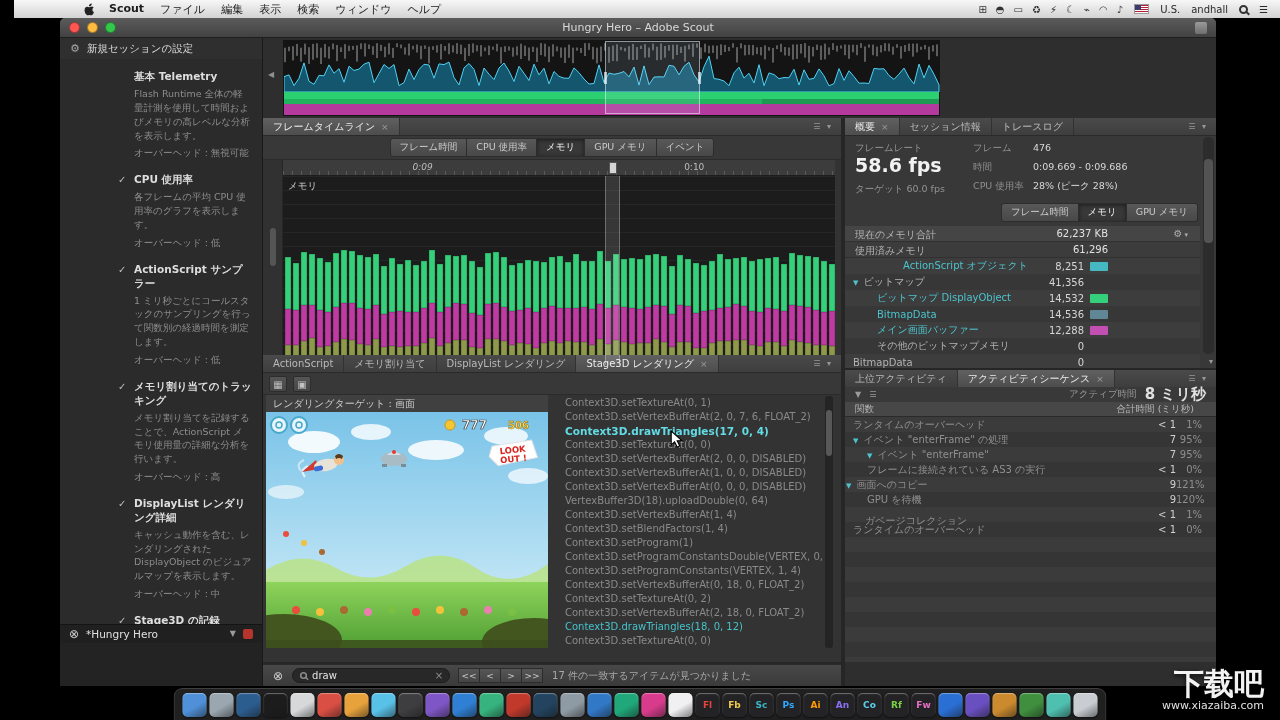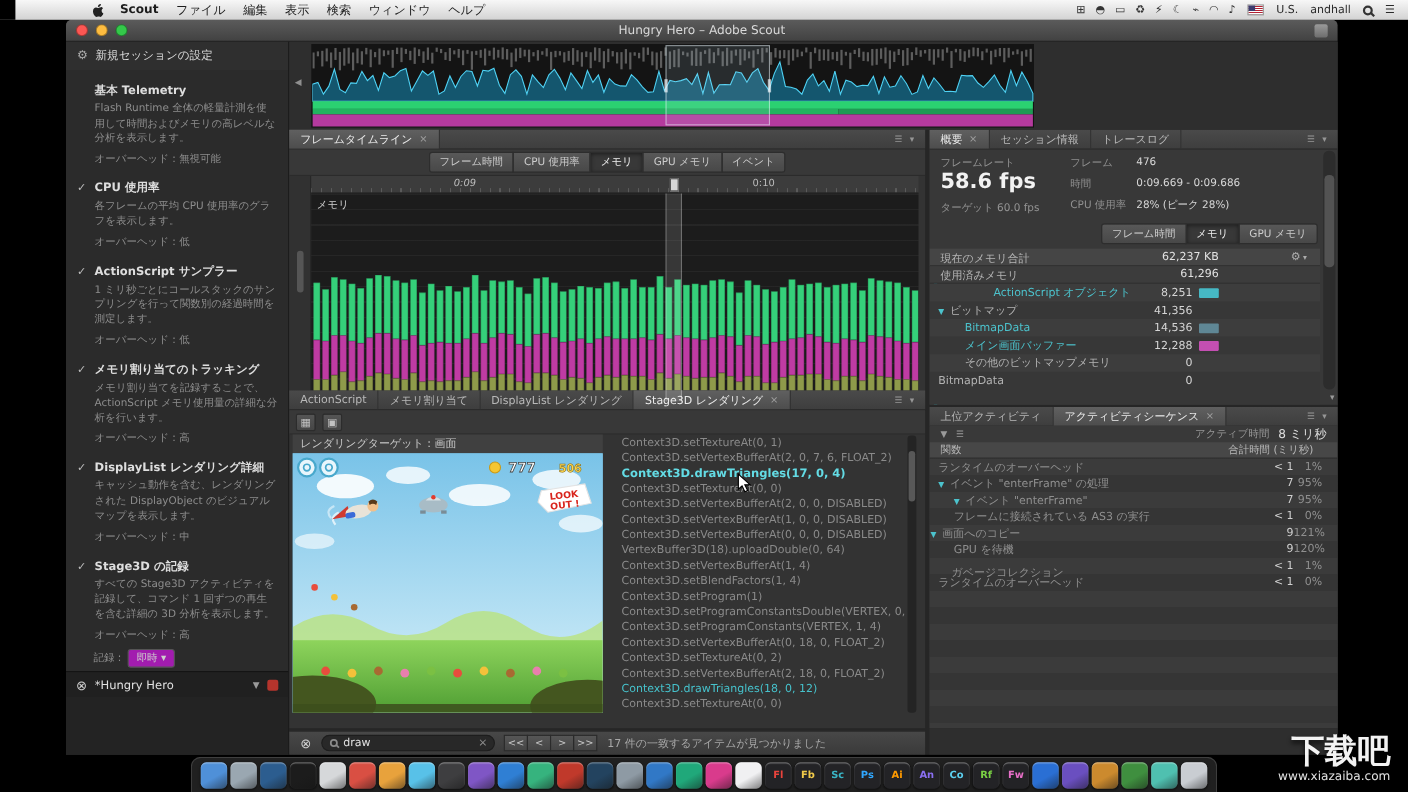--- a/index.html
+++ b/index.html
@@ -30,21 +30,21 @@
   .lights{position:absolute;left:9px;top:4px;display:flex;gap:7px;}
   .light{width:11px;height:11px;border-radius:50%;border:1px solid rgba(0,0,0,.35);}
   .light.red{background:#fc5753;} .light.yellow{background:#fdbc40;} .light.green{background:#34c84a;}
   .tb-widget{position:absolute;right:9px;top:4px;width:12px;height:12px;border-radius:2px;background:linear-gradient(#9a9a9a,#6e6e6e);}
   .winbody{position:absolute;left:0;top:20px;right:0;bottom:0;display:flex;}
 
   
   .sidebar{width:203px;background:#2b2b2b;border-right:1px solid #191919;display:flex;flex-direction:column;overflow:hidden;}
   .sb-header{height:26px;display:flex;align-items:center;gap:7px;padding:0 10px;color:#dcdcdc;font-size:10.5px;background:#2f2f2f;}
   .sb-gear{color:#a8a8a8;font-size:11px;}
-  .sb-sections{overflow:hidden;padding-top:4px;}
+  .sb-sections{overflow:hidden;padding-top:4px;padding-left:48px;}
   .sb-section{padding:7px 10px 6px 10px;}
   .sb-title{display:flex;gap:6px;color:#dedede;font-size:10.5px;font-weight:bold;align-items:baseline;}
   .check{width:10px;color:#bdbdbd;font-size:10px;font-weight:normal;flex:0 0 10px;}
   .sb-desc{color:#8d8d8d;font-size:9.5px;line-height:1.45;margin:3px 0 0 16px;}
   .sb-overhead{color:#8d8d8d;font-size:9.5px;margin:5px 0 0 16px;}
   .sb-record{display:flex;align-items:center;gap:6px;margin:6px 0 0 15px;color:#8d8d8d;font-size:9.5px;}
   .record-btn{background:#a21caf;border:1px solid #555;border-radius:3px;padding:1px 7px;font-size:9.5px;color:#cecece;}
   .sb-spacer{flex:1;}
   .session-row{height:24px;background:#202020;border-top:1px solid #141414;display:flex;align-items:center;gap:7px;padding:0 9px;}
   .circle-x{color:#cfcfcf;font-size:12px;line-height:1;}
@@ -153,21 +153,21 @@
   .tree-strip{position:absolute;left:4px;top:140px;width:3px;bottom:0;background:#2e8b95;}
   .sum-scroll{position:absolute;right:2px;top:19px;bottom:14px;width:11px;background:#2c2c2c;border-radius:5px;}
   .sum-thumb{position:absolute;left:1px;right:1px;top:22px;height:84px;background:#535353;border-radius:4px;}
   .sum-down{position:absolute;right:3px;bottom:2px;color:#9a9a9a;font-size:8px;}
 
   
   .act-panel{position:absolute;left:582px;top:332px;width:371px;height:292px;background:#383838;overflow:hidden;}
   .act-info{position:absolute;left:0;right:0;top:17px;height:15px;background:#393939;display:flex;align-items:center;padding:0 10px;gap:8px;}
   .act-info .ico{color:#9a9a9a;font-size:8px;}
   .act-time-lab{margin-left:auto;color:#979797;font-size:9.5px;}
-  .act-time-val{color:#e0e0e0;font-size:11px;font-weight:normal;}
+  .act-time-val{color:#e0e0e0;font-size:15px;font-weight:bold;}
   .act-hdr{position:absolute;left:0;right:0;top:32px;height:15px;background:#474747;border-bottom:1px solid #2a2a2a;font-size:9.5px;color:#b8b8b8;}
   .act-hdr .f{position:absolute;left:10px;top:1px;}
   .act-hdr .t{position:absolute;right:22px;top:1px;}
   .act-rows{position:absolute;left:0;right:0;top:47px;bottom:0;overflow:hidden;
     background:repeating-linear-gradient(180deg,#3b3b3b 0 15px,#353535 15px 30px);}
   .act-row{display:flex;align-items:center;height:15px;font-size:10px;}
   .act-label{flex:1;min-width:0;white-space:nowrap;overflow:hidden;color:#8f8f8f;}
   .act-time{width:44px;text-align:right;color:#d0d0d0;}
   .act-pct{width:40px;text-align:right;color:#8f8f8f;padding-right:14px;}
   .right-footer{position:absolute;left:582px;top:624px;width:371px;height:24px;background:#2e2e2e;}
@@ -1061,20 +1061,25 @@
                 <span class="mem-label" style="padding-left: 14px; text-align: right;"><span class="teal">ActionScript オブジェクト</span></span>
                 <span class="mem-val">8,251</span>
                 <span class="chip" style="background: rgb(70, 184, 196);"></span>
               </div>
               <div class="mem-row">
                 <span class="mem-label" style="padding-left: 8px;"><span class="tri">▼ </span><span>ビットマップ</span></span>
                 <span class="mem-val">41,356</span>
                 <span class="chip" style="visibility: hidden;"></span>
               </div>
               <div class="mem-row">
+                <span class="mem-label" style="padding-left: 32px;"><span class="teal">ビットマップ DisplayObject</span></span>
+                <span class="mem-val">14,532</span>
+                <span class="chip" style="background: rgb(53, 208, 122);"></span>
+              </div>
+              <div class="mem-row">
                 <span class="mem-label" style="padding-left: 32px;"><span class="teal">BitmapData</span></span>
                 <span class="mem-val">14,536</span>
                 <span class="chip" style="background: rgb(95, 135, 149);"></span>
               </div>
               <div class="mem-row">
                 <span class="mem-label" style="padding-left: 32px;"><span class="teal">メイン画面バッファー</span></span>
                 <span class="mem-val">12,288</span>
                 <span class="chip" style="background: rgb(196, 79, 178);"></span>
               </div>
               <div class="mem-row">

